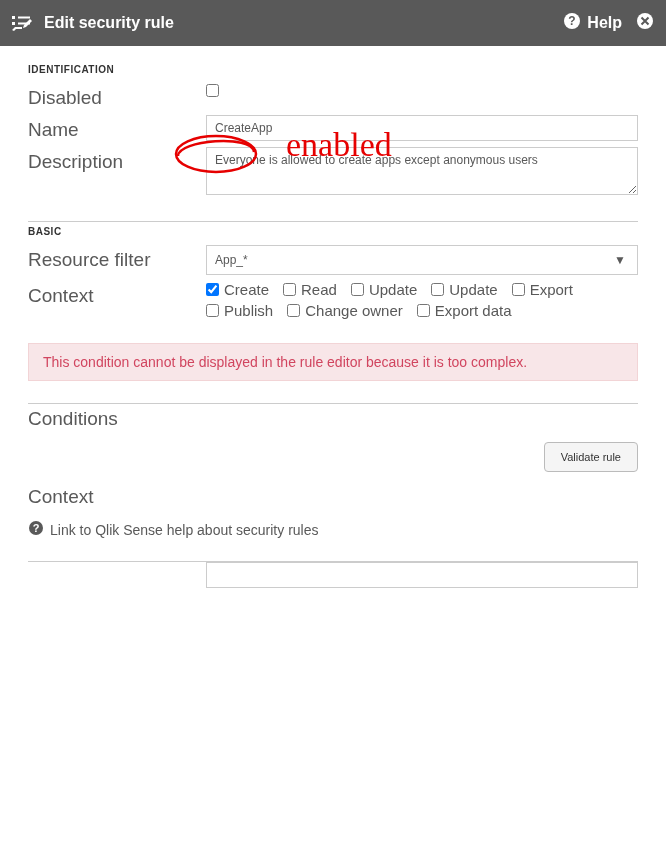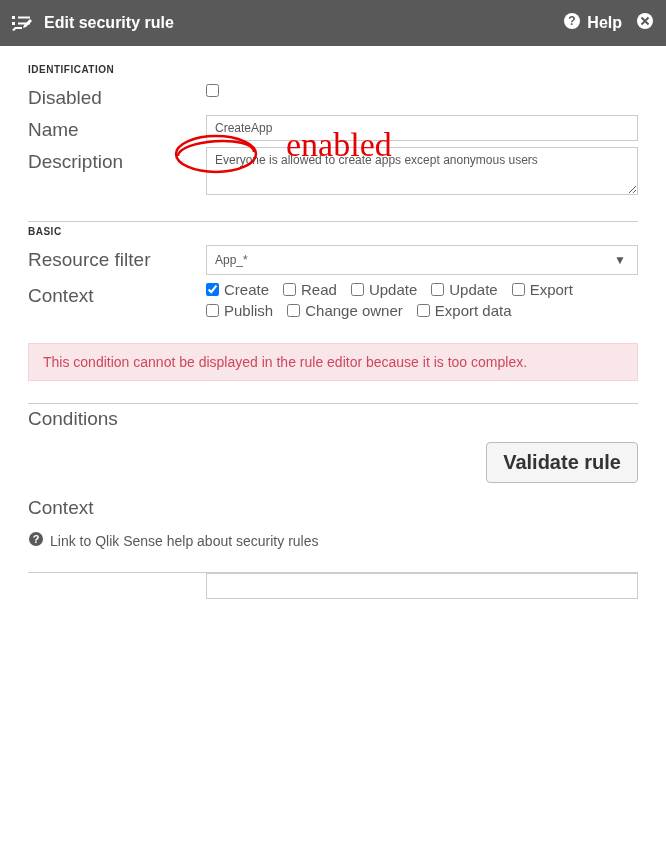--- a/index.html
+++ b/index.html
@@ -107,22 +107,22 @@
       border: none;
       border-top: 1px solid #ccc;
       margin: 22px 0 0 0;
     }
 
     .btn {
       background: #f5f5f5;
       border: 1px solid #bbb;
       border-radius: 4px;
       padding: 8px 16px;
-      font-size: 20px;
-      font-weight: bold;
+      font-size: 11px;
+      font-weight: normal;
       color: #333;
       cursor: pointer;
       text-align: center;
     }
     .validate-row {
       display: flex; justify-content: flex-end; margin-top: 12px;
     }
 
     .helplink {
       display: flex; align-items: center;

